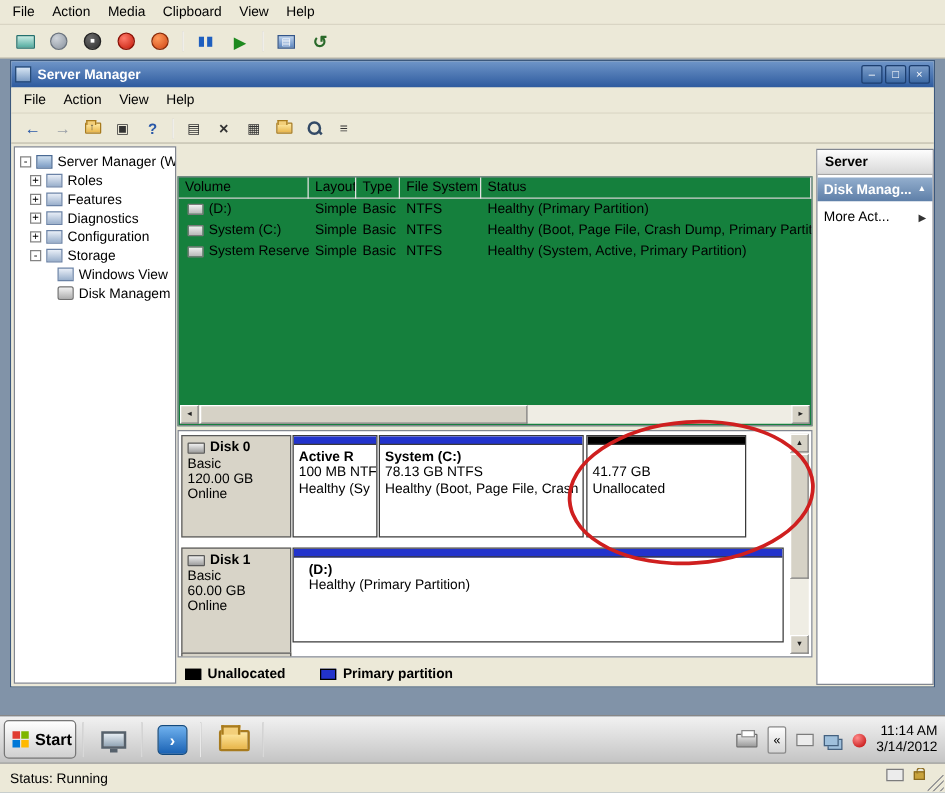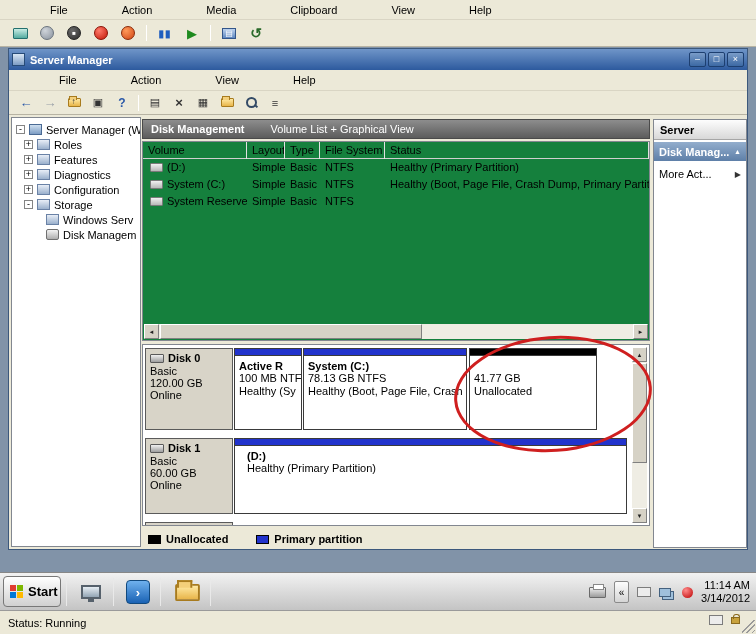--- a/index.html
+++ b/index.html
@@ -2,21 +2,21 @@
 <html><head>
 <meta charset="utf-8">
 <style>
   * { margin:0; padding:0; box-sizing:border-box; }
   body { font-family:"Liberation Sans", sans-serif; font-size:11px; color:#000; background:#fff; }
   .screen { position:relative; width:756px; height:634px; background:#8193a8; overflow:hidden; }
 
   
   .vm-menubar { position:absolute; left:0; top:0; width:756px; height:20px; background:#ece9d8;
     border-bottom:1px solid #d9d5c4; display:flex; align-items:center; padding-left:4px; }
-  .menu-item { padding:2px 8px 2px 6px; cursor:default;margin-left:40px; }
+  .menu-item { padding:2px 8px 2px 6px; cursor:default; }
   .vm-toolbar { position:absolute; left:0; top:20px; width:756px; height:27px; background:#ece9d8;
     border-bottom:1px solid #b7b3a3; display:flex; align-items:center; padding-left:8px; gap:3px; }
   .tbtn { width:24px; height:22px; display:flex; align-items:center; justify-content:center; }
   .circle { width:14px; height:14px; border-radius:50%; display:flex; align-items:center; justify-content:center;
     font-size:6px; color:#fff; }
   .circle.gray { background:radial-gradient(circle at 35% 30%, #cfd4da, #8a939e); border:1px solid #6a737e; }
   .circle.dark { background:radial-gradient(circle at 35% 30%, #6a6a6a, #2e2e2e); border:1px solid #222; }
   .circle.red { background:radial-gradient(circle at 35% 30%, #ff7a6a, #c21807); border:1px solid #8a1005; }
   .circle.red2 { background:radial-gradient(circle at 35% 30%, #ff9a5a, #d04515); border:1px solid #8a2a08; }
   .g-pause { color:#1f5fbf; font-weight:bold; font-size:10px; letter-spacing:1px; }
@@ -305,33 +305,29 @@
             <span class="ticon snap"></span>
             <span>Configuration</span>
           </div>
           <div class="trow l1">
             <span class="expander">-</span>
             <span class="ticon snap"></span>
             <span>Storage</span>
           </div>
           <div class="trow l2">
             <span class="ticon snap"></span>
-            <span>Windows Serv</span>
+            <span>Windows View</span>
           </div>
           <div class="trow l2">
             <span class="ticon drive"></span>
             <span>Disk Managem</span>
           </div>
         </div>
 
         <div class="dm-pane">
-          <div class="dm-header">
-            <span class="t">Disk Management</span>
-            <span>Volume List + Graphical View</span>
-          </div>
 
           <div class="volume-pane">
             <div class="vrow head">
               <span class="vcell c-vol">Volume</span>
               <span class="vcell c-lay">Layout</span>
               <span class="vcell c-type">Type</span>
               <span class="vcell c-fs">File System</span>
               <span class="vcell c-status">Status</span>
             </div>
             <div class="vrow">
@@ -355,20 +351,21 @@
               <span class="vcell c-status">Healthy (Boot, Page File, Crash Dump, Primary Partition)</span>
             </div>
             <div class="vrow">
               <span class="vcell c-vol">
                   <span class="vol-ico"></span>
                   <span>System Reserved</span>
                 </span>
               <span class="vcell c-lay">Simple</span>
               <span class="vcell c-type">Basic</span>
               <span class="vcell c-fs">NTFS</span>
+              <span class="vcell c-status">Healthy (System, Active, Primary Partition)</span>
             </div>
             <div class="hscroll">
               <span class="sb-btn b-left">◄</span>
               <span class="sb-thumb"></span>
               <span class="sb-btn b-right">►</span>
             </div>
           </div>
 
           <div class="graph-pane">
 
@@ -393,21 +390,21 @@
               <div class="pline">78.13 GB NTFS</div>
               <div class="pline">Healthy (Boot, Page File, Crash D</div>
             </div>
             <div class="part" style="left:326px; top:3px; width:128px; height:82px;">
               <div class="pstrip" style="background-color: rgb(0, 0, 0);"></div>
               <div class="ptitle"></div>
               <div class="pline">41.77 GB</div>
               <div class="pline">Unallocated</div>
             </div>
 
-            <div class="disk-label" style="left:2px; top:93px; width:88px; height:76px;">
+            <div class="disk-label" style="left:2px; top:93px; width:88px; height:88px;">
               <div class="dname">
                   <span class="drv-ico"></span>
                   <span>Disk 1</span>
                 </div>
               <div class="dl">Basic</div>
               <div class="dl">60.00 GB</div>
               <div class="dl">Online</div>
             </div>
             <div class="part" style="left:91px; top:93px; width:393px; height:76px;">
               <div class="pstrip" style="background-color: rgb(34, 51, 204);"></div>

